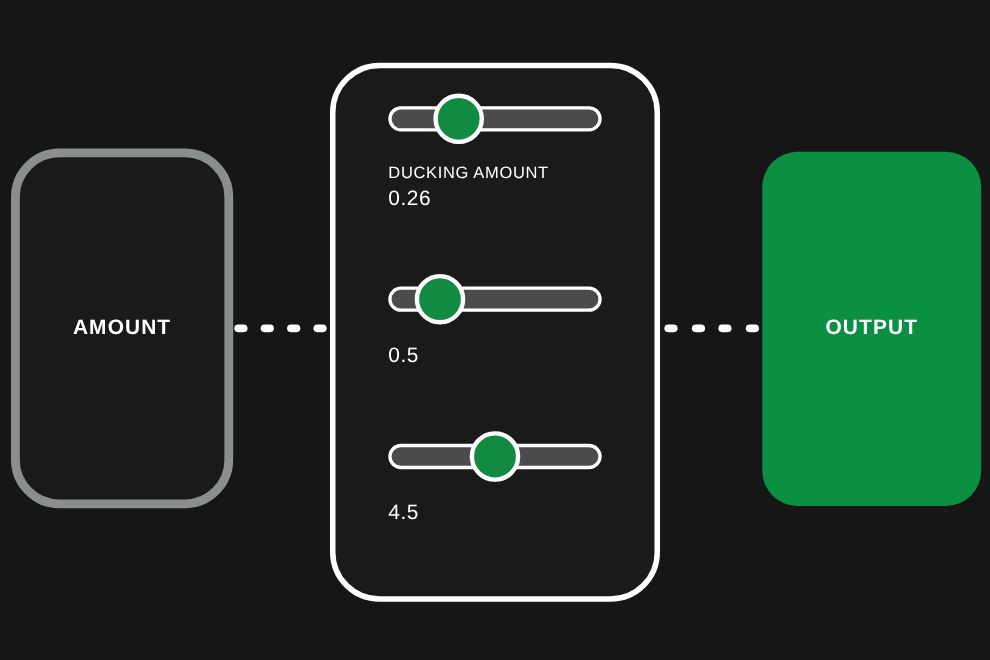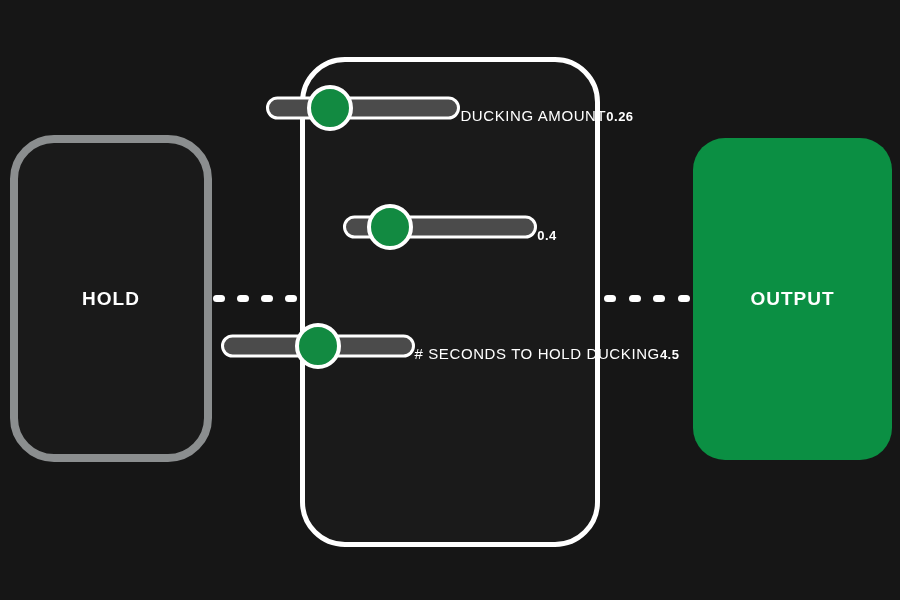--- a/index.html
+++ b/index.html
@@ -59,21 +59,21 @@
     border:5px solid var(--panel-border);
     border-radius:45px;
     padding-top:23px;
     display:flex;
     flex-direction:column;
     align-items:center;
     gap:56px;
   }
   .slider-group{
     display:flex;
-    align-items:center;
+    flex-direction:column;
   }
   .slider-row{
     position:relative;
     width:194px;
     height:46px;
     margin-bottom:17px;
   }
   .slider-track{
     position:absolute;
     left:0; top:50%;
@@ -96,23 +96,23 @@
   }
   .slider-label{
     font-size:15px;
     line-height:19px;
     letter-spacing:0.6px;
     color:var(--text);
     margin-bottom:2px;
     white-space:nowrap;
   }
   .slider-value{
-    font-size:13px;
+    font-size:19px;
     line-height:24px;
-    font-weight:bold;
+    font-weight:normal;
     letter-spacing:0.5px;
     color:var(--text);
   }
   .connector{
     position:absolute;
     height:7px;
     display:flex;
     justify-content:space-between;
     align-items:center;
   }
@@ -123,21 +123,21 @@
     border-radius:4px;
     background:var(--connector);
   }
 </style>
 </head>
 <body>
 
 <div class="stage">
 
   <div class="node input-node">
-    <span>HOLD</span>
+    <span>AMOUNT</span>
   </div>
 
   <div class="connector connector-input">
     <span class="dash"></span>
     <span class="dash"></span>
     <span class="dash"></span>
     <span class="dash"></span>
   </div>
 
   <div class="panel" id="sliders-panel">
@@ -148,29 +148,28 @@
     </div>
     <div class="slider-label">DUCKING AMOUNT</div>
     <div class="slider-value">0.26</div>
   </div>
 
   <div class="slider-group">
     <div class="slider-row">
       <div class="slider-track"></div>
       <div class="slider-thumb" style="left: 24%;"></div>
     </div>
-    <div class="slider-value">0.4</div>
+    <div class="slider-value">0.5</div>
   </div>
 
   <div class="slider-group">
     <div class="slider-row">
       <div class="slider-track"></div>
       <div class="slider-thumb" style="left: 50%;"></div>
     </div>
-    <div class="slider-label"># SECONDS TO HOLD DUCKING</div>
     <div class="slider-value">4.5</div>
   </div>
 </div>
 
   <div class="connector connector-output">
     <span class="dash"></span>
     <span class="dash"></span>
     <span class="dash"></span>
     <span class="dash"></span>
   </div>

